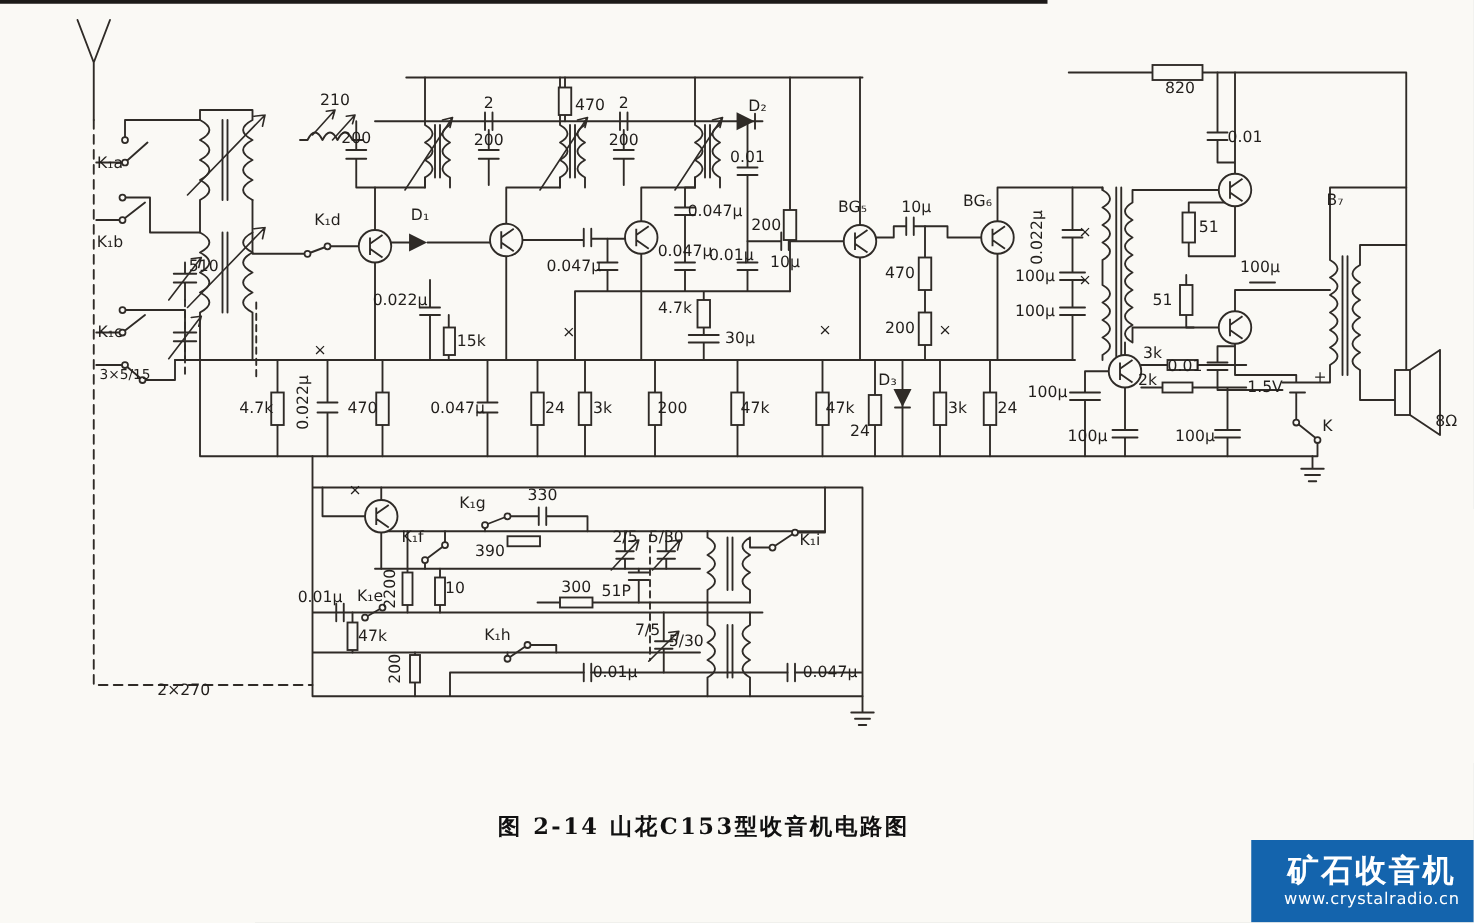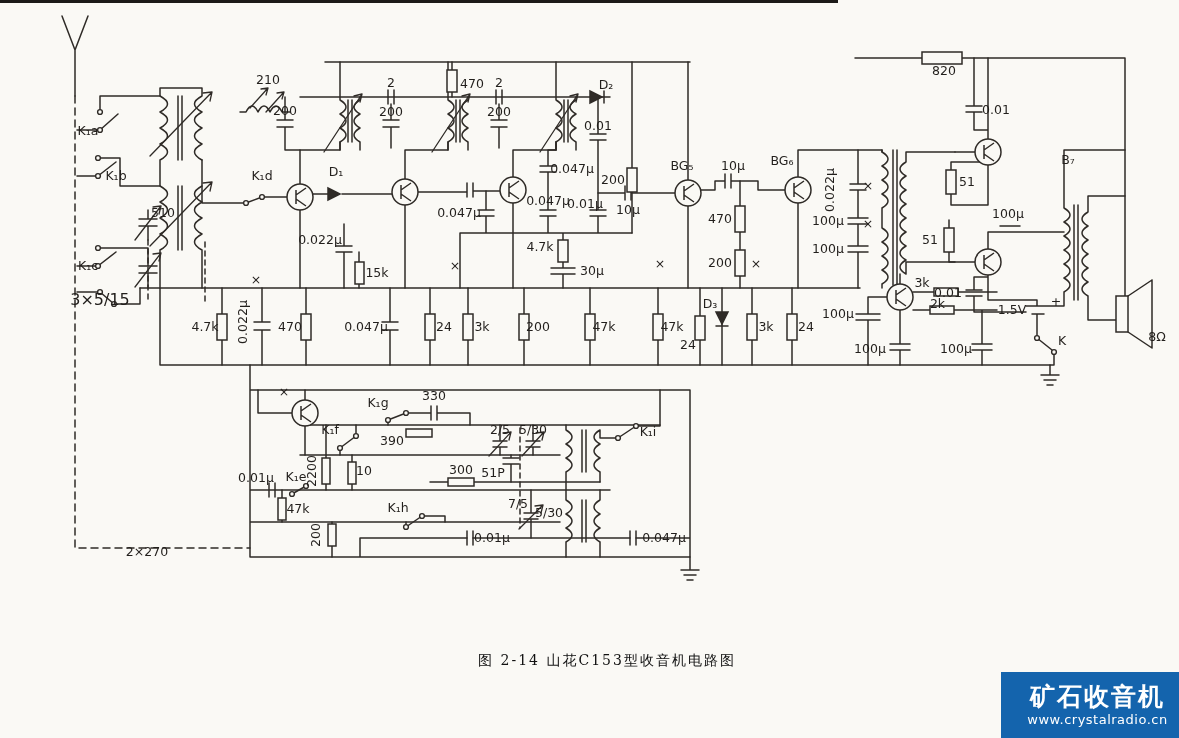--- a/index.html
+++ b/index.html
@@ -3,22 +3,22 @@
 <meta charset="utf-8">
 <style>
   html,body{margin:0;padding:0;background:#e8e8e6;}
   .page{position:relative;width:1179px;height:738px;background:#faf9f5;overflow:hidden;
         font-family:"DejaVu Sans",sans-serif;}
   svg.schem{position:absolute;left:0;top:0;}
   .labels{position:absolute;left:0;top:0;width:100%;height:100%;}
   .lbl{position:absolute;transform:translate(-50%,-50%);font-size:12.5px;color:#221f1c;
        white-space:nowrap;line-height:1;}
   .caption{position:absolute;left:563px;top:661px;transform:translate(-50%,-50%);
-           font-family:"DejaVu Serif",serif;font-weight:400;font-size:14px;
-           letter-spacing:2px;color:#111;white-space:nowrap;margin-left:44px;}
+           font-family:"DejaVu Serif",serif;font-weight:700;font-size:18px;
+           letter-spacing:2px;color:#111;white-space:nowrap;}
   .watermark{position:absolute;left:1001px;top:672px;width:193px;height:66px;
              display:flex;flex-direction:column;align-items:center;justify-content:center;}
   .wm-title{font-weight:700;font-size:25px;letter-spacing:2px;line-height:1.1;}
   .wm-url{font-size:13px;margin-top:2px;letter-spacing:0.5px;}
 </style>
 </head>
 <body>
 
 <div class="page">
 
@@ -241,24 +241,24 @@
     <circle cx="618" cy="438" r="2.4"></circle>
         <circle cx="636" cy="426" r="2.4"></circle>
     <circle cx="1037" cy="338" r="2.4"></circle>
         <circle cx="1054" cy="352" r="2.4"></circle>
   </g>
 </svg>
 
 <div class="labels">
       <div class="lbl" style="left: 268px; top: 80px; transform: translate(-50%, -50%);">210</div>
       <div class="lbl" style="left: 88px; top: 131px; transform: translate(-50%, -50%);">K₁a</div>
-      <div class="lbl" style="left: 88px; top: 176px; transform: translate(-50%, -50%); margin-left: 28px;">K₁b</div>
+      <div class="lbl" style="left: 88px; top: 194px; transform: translate(-50%, -50%);">K₁b</div>
       <div class="lbl" style="left: 163px; top: 213px; transform: translate(-50%, -50%);">510</div>
       <div class="lbl" style="left: 88px; top: 266px; transform: translate(-50%, -50%);">K₁c</div>
-      <div class="lbl" style="left: 100px; top: 300px; font-size: 16px; transform: translate(-50%, -50%);">3×5/15</div>
+      <div class="lbl" style="left: 100px; top: 300px; font-size: 11px; transform: translate(-50%, -50%);">3×5/15</div>
       <div class="lbl" style="left: 262px; top: 176px; transform: translate(-50%, -50%); text-align: right;">K₁d</div>
       <div class="lbl" style="left: 285px; top: 111px; transform: translate(-50%, -50%);">200</div>
       <div class="lbl" style="left: 336px; top: 172px; transform: translate(-50%, -50%);">D₁</div>
       <div class="lbl" style="left: 391px; top: 83px; transform: translate(-50%, -50%);">2</div>
       <div class="lbl" style="left: 391px; top: 112px; transform: translate(-50%, -50%);">200</div>
       <div class="lbl" style="left: 472px; top: 84px; transform: translate(-50%, -50%);">470</div>
       <div class="lbl" style="left: 499px; top: 83px; transform: translate(-50%, -50%);">2</div>
       <div class="lbl" style="left: 499px; top: 112px; transform: translate(-50%, -50%);">200</div>
       <div class="lbl" style="left: 606px; top: 85px; transform: translate(-50%, -50%);">D₂</div>
       <div class="lbl" style="left: 598px; top: 126px; transform: translate(-50%, -50%);">0.01</div>
@@ -291,21 +291,21 @@
       <div class="lbl" style="left: 967px; top: 182px; transform: translate(-50%, -50%);">51</div>
       <div class="lbl" style="left: 930px; top: 240px; transform: translate(-50%, -50%);">51</div>
       <div class="lbl" style="left: 1008px; top: 214px; transform: translate(-50%, -50%);">100μ</div>
       <div class="lbl" style="left: 948px; top: 293px; transform: translate(-50%, -50%);">0.01</div>
       <div class="lbl" style="left: 1068px; top: 160px; transform: translate(-50%, -50%);">B₇</div>
       <div class="lbl" style="left: 1012px; top: 310px; transform: translate(-50%, -50%);">1.5V</div>
       <div class="lbl" style="left: 1056px; top: 302px; transform: translate(-50%, -50%);">+</div>
       <div class="lbl" style="left: 1062px; top: 341px; transform: translate(-50%, -50%);">K</div>
       <div class="lbl" style="left: 1157px; top: 337px; transform: translate(-50%, -50%);">8Ω</div>
       <div class="lbl" style="left: 922px; top: 283px; transform: translate(-50%, -50%);">3k</div>
-      <div class="lbl" style="left: 918px; top: 304px; transform: translate(-50%, -50%); padding-left: 39px;">2k</div>
+      <div class="lbl" style="left: 918px; top: 304px; transform: translate(-50%, -50%);">2k</div>
       <div class="lbl" style="left: 838px; top: 314px; transform: translate(-50%, -50%);">100μ</div>
       <div class="lbl" style="left: 870px; top: 349px; transform: translate(-50%, -50%);">100μ</div>
       <div class="lbl" style="left: 956px; top: 349px; transform: translate(-50%, -50%);">100μ</div>
       <div class="lbl" style="left: 710px; top: 304px; transform: translate(-50%, -50%);">D₃</div>
       <div class="lbl" style="left: 205px; top: 327px; transform: translate(-50%, -50%);">4.7k</div>
       <div class="lbl" style="left: 243px; top: 322px; transform: translate(-50%, -50%) rotate(-90deg);">0.022μ</div>
       <div class="lbl" style="left: 290px; top: 327px; transform: translate(-50%, -50%);">470</div>
       <div class="lbl" style="left: 366px; top: 327px; transform: translate(-50%, -50%);">0.047μ</div>
       <div class="lbl" style="left: 444px; top: 327px; transform: translate(-50%, -50%);">24</div>
       <div class="lbl" style="left: 482px; top: 327px; transform: translate(-50%, -50%);">3k</div>

